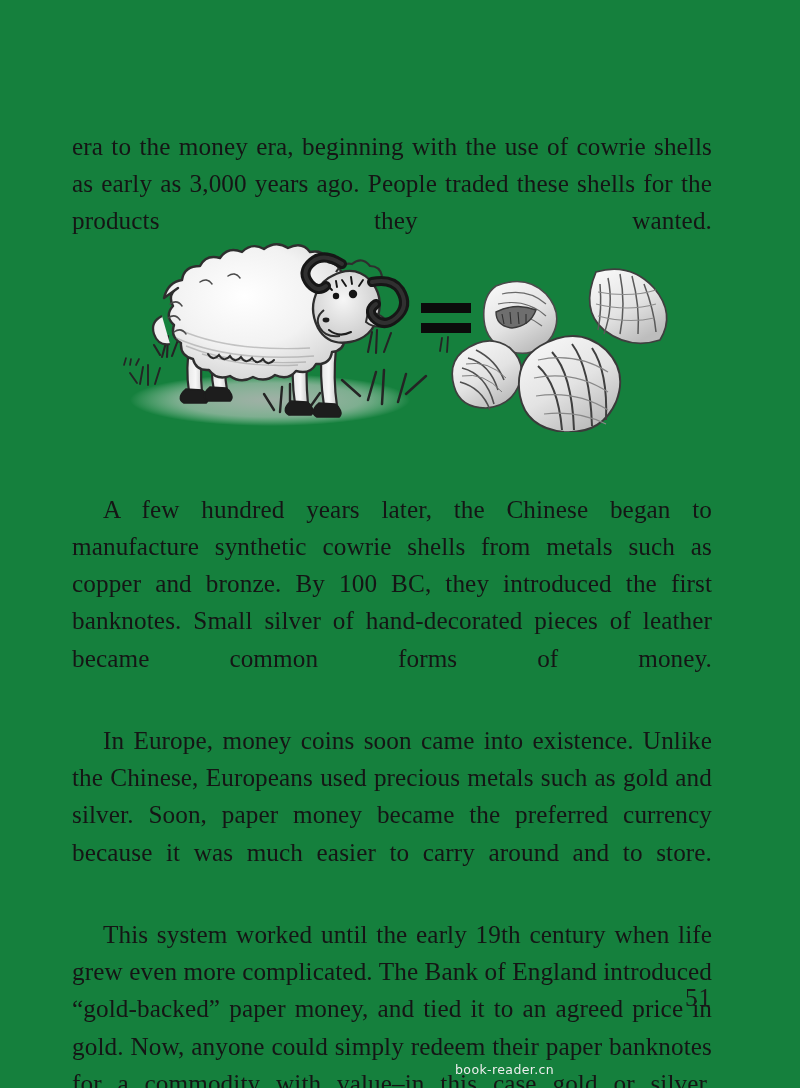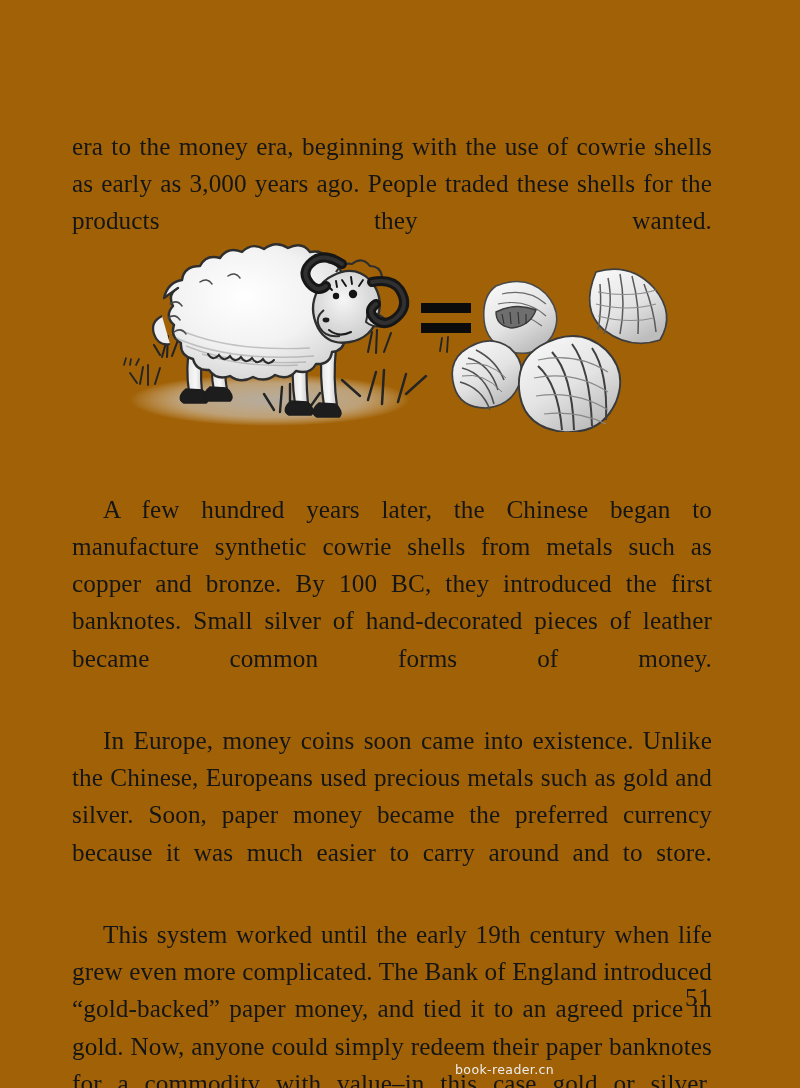--- a/index.html
+++ b/index.html
@@ -14,21 +14,21 @@
     position: relative;
     overflow: hidden;
     font-family: "Liberation Serif", "DejaVu Serif", serif;
     color: #1a1a1a;
     -webkit-font-smoothing: antialiased;
   }
 
   .page {
     position: absolute;
     inset: 0;
-    background: #a16207;
+    background: #15803d;
     padding-left: 15px;
   }
 
   
   .text-column {
     position: absolute;
     left: 72px;
     top: 128px;
     width: 640px;
   }

